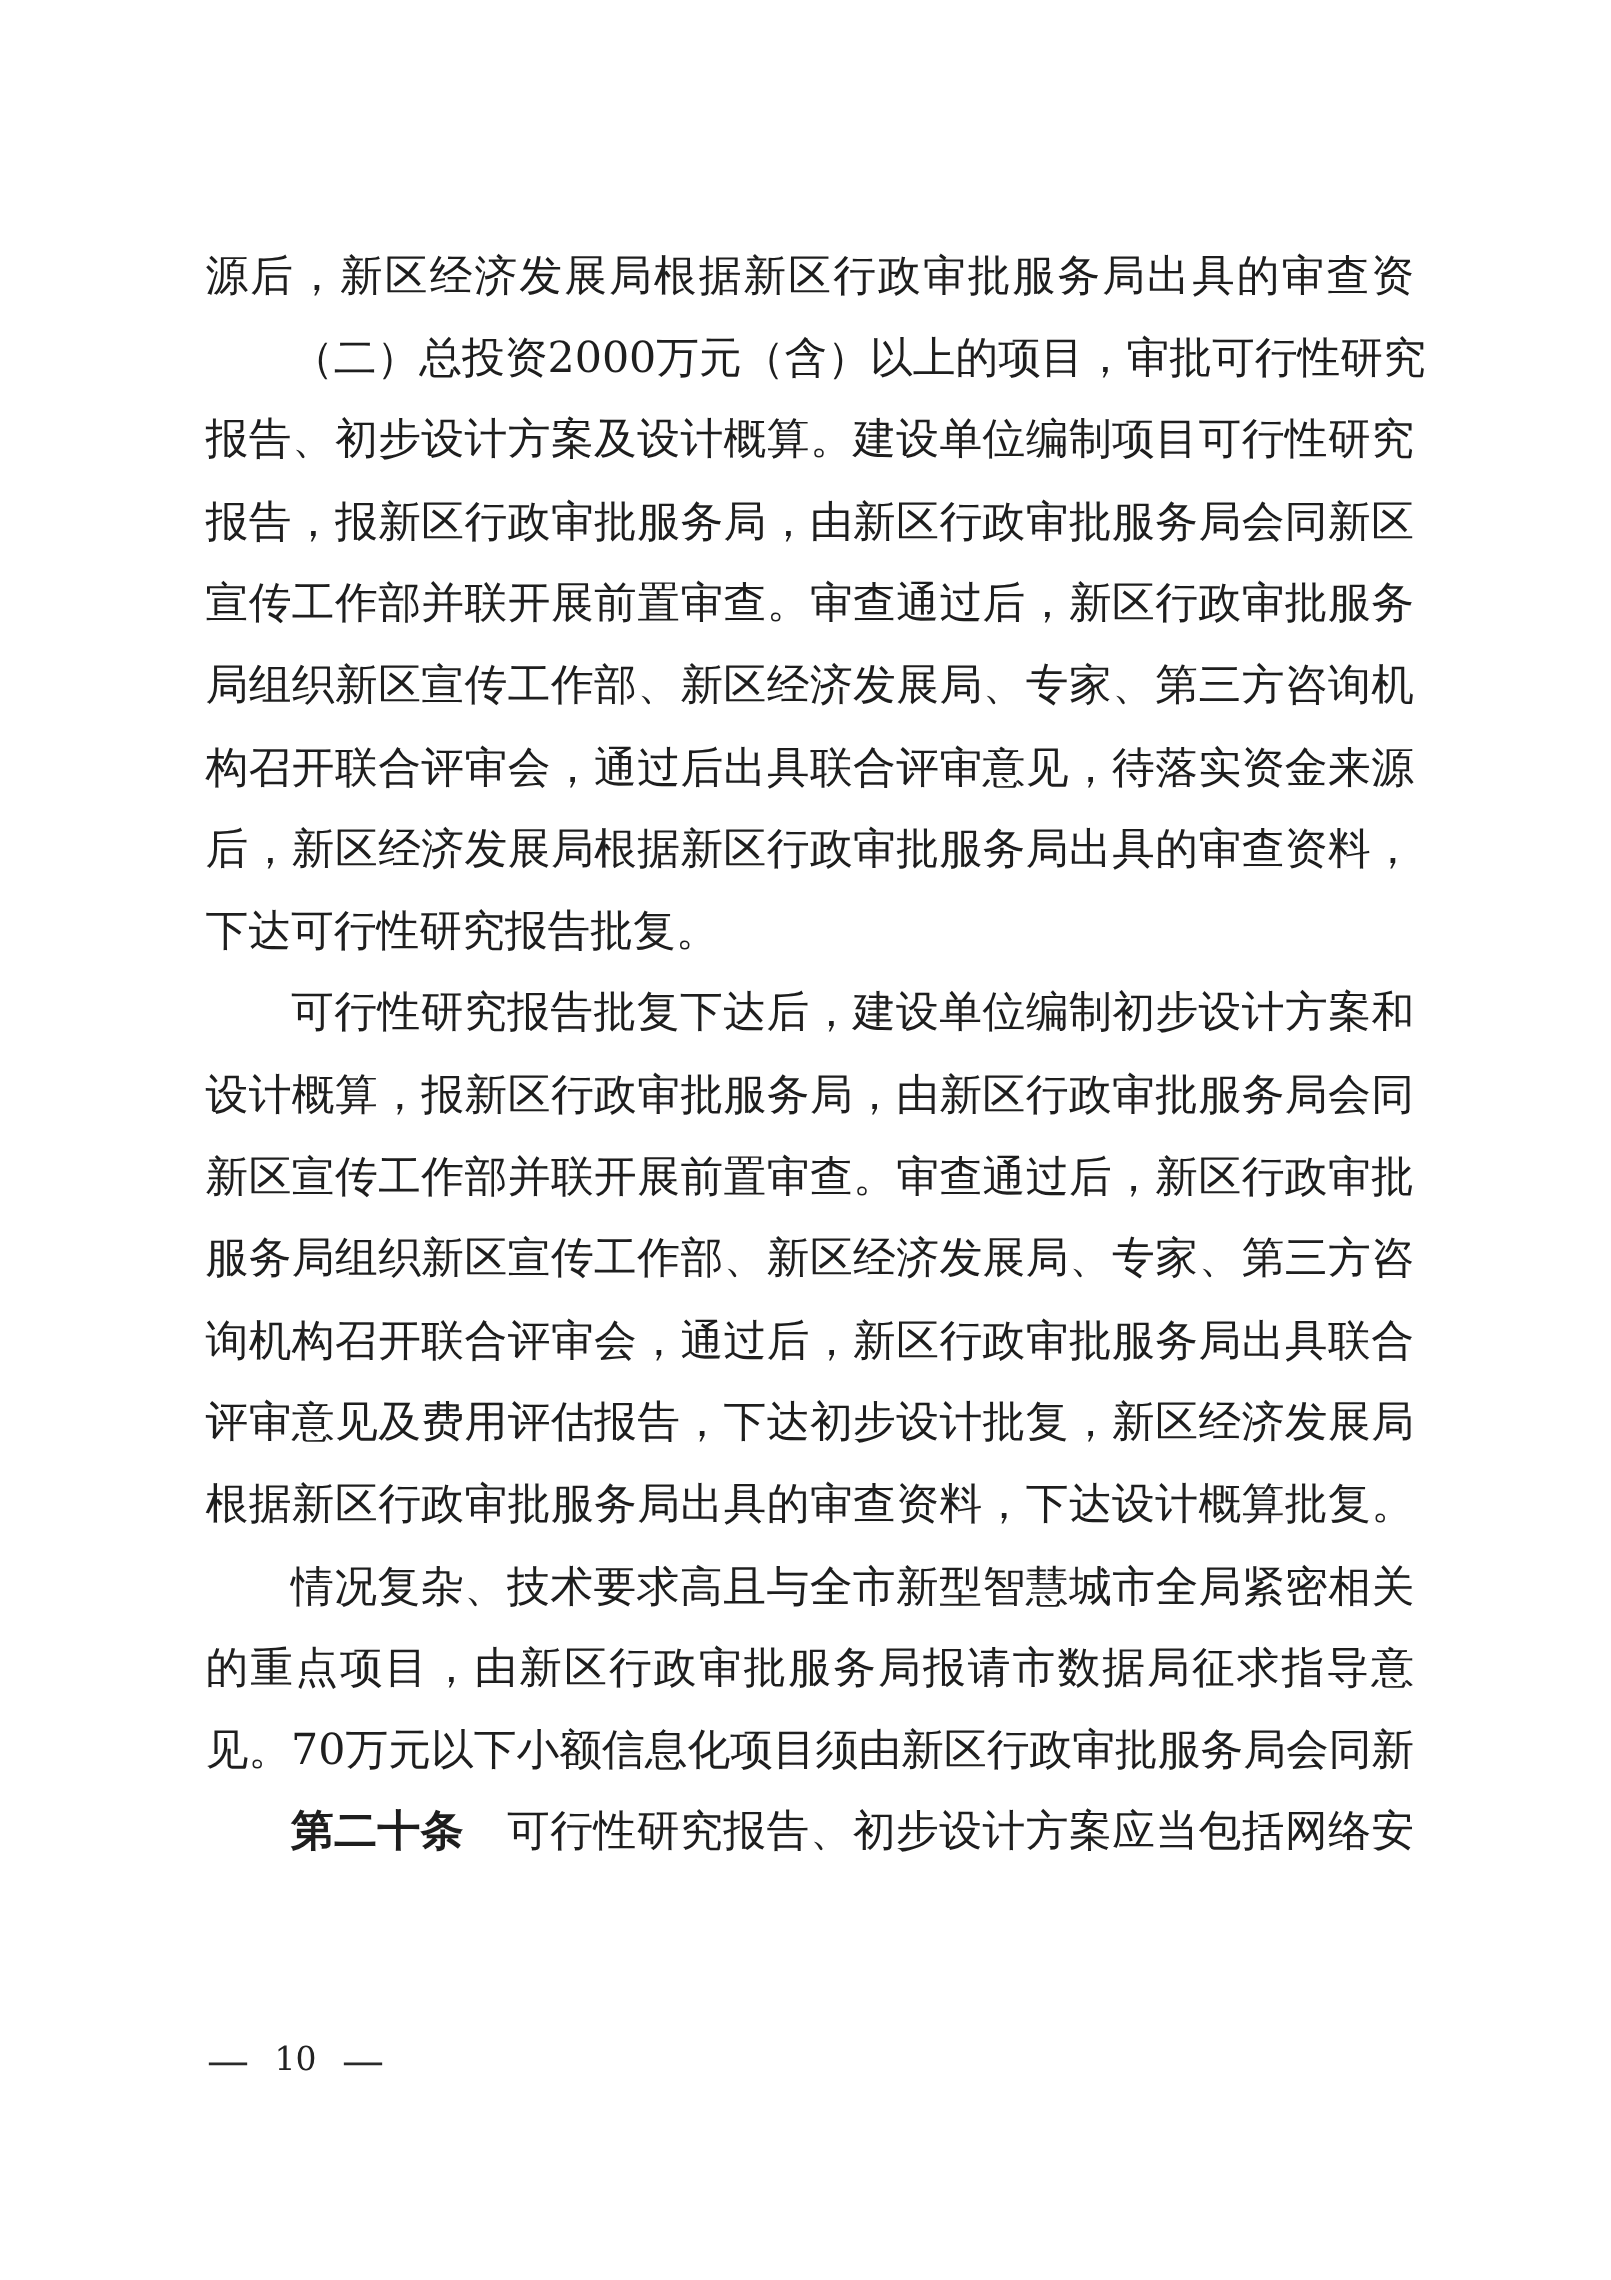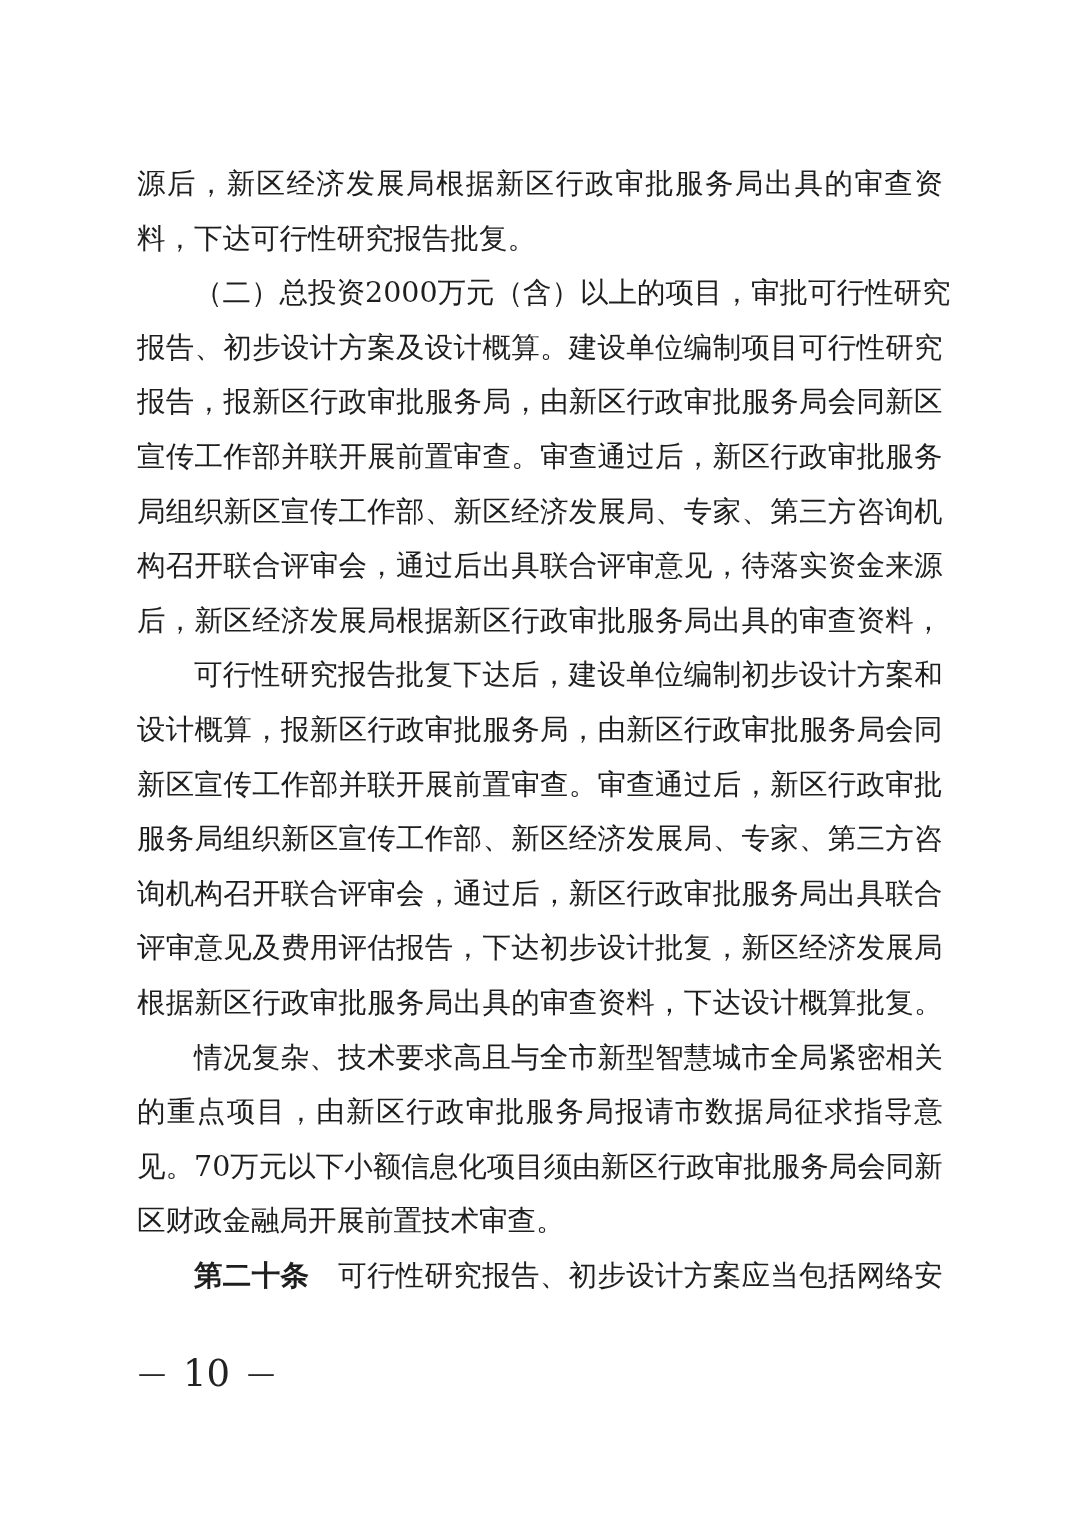--- a/index.html
+++ b/index.html
@@ -44,21 +44,21 @@
     left: 138px; top: 1353px;
     height: 40px;
     display: flex;
     align-items: center;
     font-size: 28px;
     color: #2a2a2a;
   }
   .footer .dash { letter-spacing: 0; }
   .footer .page-num {
     margin: 0 17px;
-    font-size: 37px;
+    font-size: 22px;
     color: #222222;
   }
 </style>
 </head>
 <body>
 
 <div class="page">
   <div class="text-block">
       <div class="line justify">
         <span>源</span>
@@ -82,21 +82,20 @@
         <span>服</span>
         <span>务</span>
         <span>局</span>
         <span>出</span>
         <span>具</span>
         <span>的</span>
         <span>审</span>
         <span>查</span>
         <span>资</span>
       </div>
-      <div class="line"><span>料，下达可行性研究报告批复。</span></div>
       <div class="line justify indent">
         <span>（</span>
         <span>二</span>
         <span>）</span>
         <span>总</span>
         <span>投</span>
         <span>资</span>
         <span>2000</span>
         <span>万</span>
         <span>元</span>
@@ -290,20 +289,21 @@
         <span>局</span>
         <span>出</span>
         <span>具</span>
         <span>的</span>
         <span>审</span>
         <span>查</span>
         <span>资</span>
         <span>料</span>
         <span>，</span>
       </div>
+      <div class="line"><span>下达可行性研究报告批复。</span></div>
       <div class="line justify indent">
         <span>可</span>
         <span>行</span>
         <span>性</span>
         <span>研</span>
         <span>究</span>
         <span>报</span>
         <span>告</span>
         <span>批</span>
         <span>复</span>
@@ -585,21 +585,20 @@
         <span>政</span>
         <span>审</span>
         <span>批</span>
         <span>服</span>
         <span>务</span>
         <span>局</span>
         <span>会</span>
         <span>同</span>
         <span>新</span>
       </div>
-      <div class="line"><span>区财政金融局开展前置技术审查。</span></div>
       <div class="line justify indent">
         <span class="bold">第</span>
         <span class="bold">二</span>
         <span class="bold">十</span>
         <span class="bold">条</span>
         <span class="gapchar"></span>
         <span>可</span>
         <span>行</span>
         <span>性</span>
         <span>研</span>

